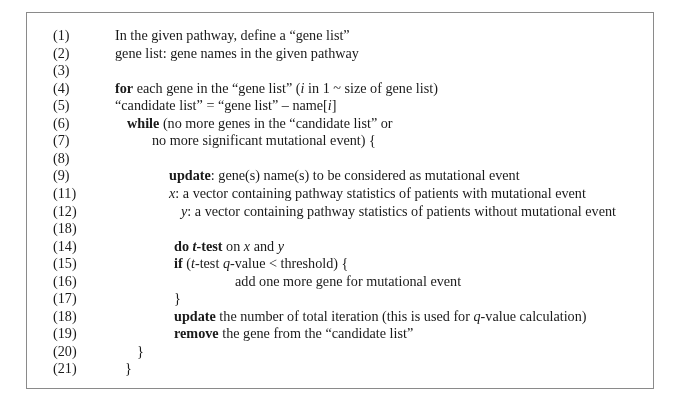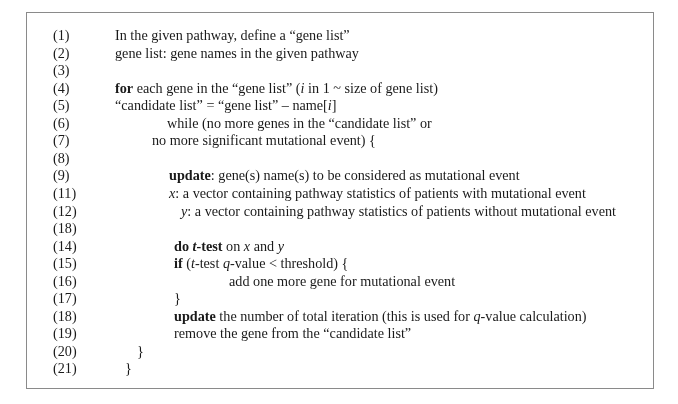--- a/index.html
+++ b/index.html
@@ -14,28 +14,28 @@
 </head>
 <body>
 
 <div class="frame"></div>
 <div id="listing">
     <div class="line" style="top: 27px;"><span class="num">(1)</span><span class="code" style="left: 115px;"><span>In the given pathway, define a “gene list”</span></span></div>
     <div class="line" style="top: 44.55px;"><span class="num">(2)</span><span class="code" style="left: 115px;"><span>gene list: gene names in the given pathway</span></span></div>
     <div class="line" style="top: 62.1px;"><span class="num">(3)</span><span class="code" style="left: 115px;"></span></div>
     <div class="line" style="top: 79.65px;"><span class="num">(4)</span><span class="code" style="left: 115px;"><span style="font-weight: bold; margin-top: 22px;">for</span><span> each gene in the “gene list” (</span><span style="font-style: italic;">i</span><span> in 1 ~ size of gene list)</span></span></div>
     <div class="line" style="top: 97.2px;"><span class="num">(5)</span><span class="code" style="left: 115px;"><span>“candidate list” = “gene list” – name[</span><span style="font-style: italic;">i</span><span>]</span></span></div>
-    <div class="line" style="top: 114.75px;"><span class="num">(6)</span><span class="code" style="left: 127px;"><span style="font-weight: normal; margin-left: 40px;">while</span><span> (no more genes in the “candidate list” or</span></span></div>
+    <div class="line" style="top: 114.75px;"><span class="num">(6)</span><span class="code" style="left: 127px;"><span style="font-weight: bold;">while</span><span> (no more genes in the “candidate list” or</span></span></div>
     <div class="line" style="top: 132.3px;"><span class="num">(7)</span><span class="code" style="left: 152px;"><span>no more significant mutational event) {</span></span></div>
     <div class="line" style="top: 149.85px;"><span class="num">(8)</span><span class="code" style="left: 152px;"></span></div>
     <div class="line" style="top: 167.4px;"><span class="num">(9)</span><span class="code" style="left: 169px;"><span style="font-weight: bold;">update</span><span>: gene(s) name(s) to be considered as mutational event</span></span></div>
     <div class="line" style="top: 184.95px;"><span class="num">(11)</span><span class="code" style="left: 169px;"><span style="font-style: italic;">x</span><span>: a vector containing pathway statistics of patients with mutational event</span></span></div>
     <div class="line" style="top: 202.5px;"><span class="num">(12)</span><span class="code" style="left: 181px;"><span style="font-style: italic;">y</span><span>: a vector containing pathway statistics of patients without mutational event</span></span></div>
     <div class="line" style="top: 220.05px;"><span class="num">(18)</span><span class="code" style="left: 169px;"></span></div>
     <div class="line" style="top: 237.6px;"><span class="num">(14)</span><span class="code" style="left: 174px;"><span style="font-weight: bold;">do </span><span style="font-weight: bold; font-style: italic;">t</span><span style="font-weight: bold;">-test</span><span> on </span><span style="font-style: italic;">x</span><span> and </span><span style="font-style: italic;">y</span></span></div>
     <div class="line" style="top: 255.15px;"><span class="num">(15)</span><span class="code" style="left: 174px;"><span style="font-weight: bold;">if</span><span> (</span><span style="font-style: italic;">t</span><span>-test </span><span style="font-style: italic;">q</span><span>-value &lt; threshold) {</span></span></div>
-    <div class="line" style="top: 272.7px;"><span class="num">(16)</span><span class="code" style="left: 229px;"><span>add one more gene for mutational event</span></span></div>
+    <div class="line" style="top: 272.7px;"><span class="num">(16)</span><span class="code" style="left: 235px;"><span>add one more gene for mutational event</span></span></div>
     <div class="line" style="top: 290.25px;"><span class="num">(17)</span><span class="code" style="left: 174px;"><span>}</span></span></div>
     <div class="line" style="top: 307.8px;"><span class="num">(18)</span><span class="code" style="left: 174px; text-align: center;"><span style="font-weight: bold;">update</span><span> the number of total iteration (this is used for </span><span style="font-style: italic;">q</span><span>-value calculation)</span></span></div>
-    <div class="line" style="top: 325.35px;"><span class="num">(19)</span><span class="code" style="left: 174px;"><span style="font-weight: normal;">remove</span><span> the gene from the “candidate list”</span></span></div>
+    <div class="line" style="top: 325.35px;"><span class="num">(19)</span><span class="code" style="left: 174px;"><span style="font-weight: bold;">remove</span><span> the gene from the “candidate list”</span></span></div>
     <div class="line" style="top: 342.9px;"><span class="num">(20)</span><span class="code" style="left: 137px;"><span>}</span></span></div>
     <div class="line" style="top: 360.45px;"><span class="num">(21)</span><span class="code" style="left: 125px;"><span>}</span></span></div>
   </div>
 
 </body></html>

